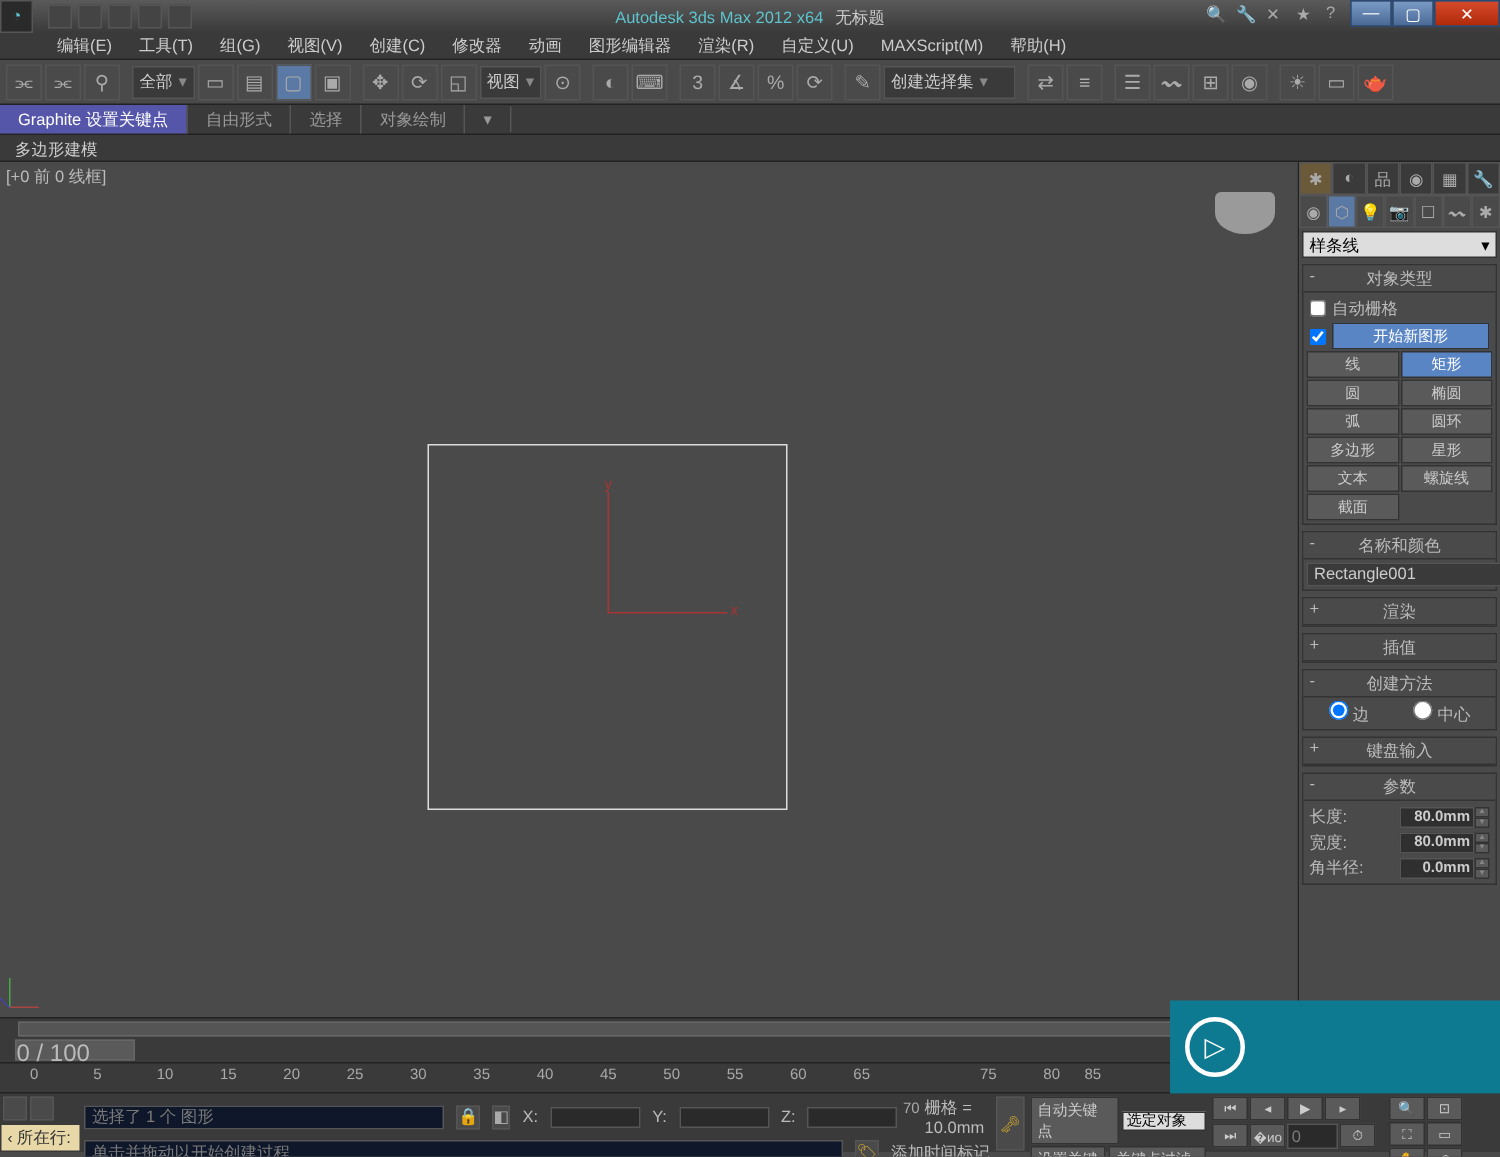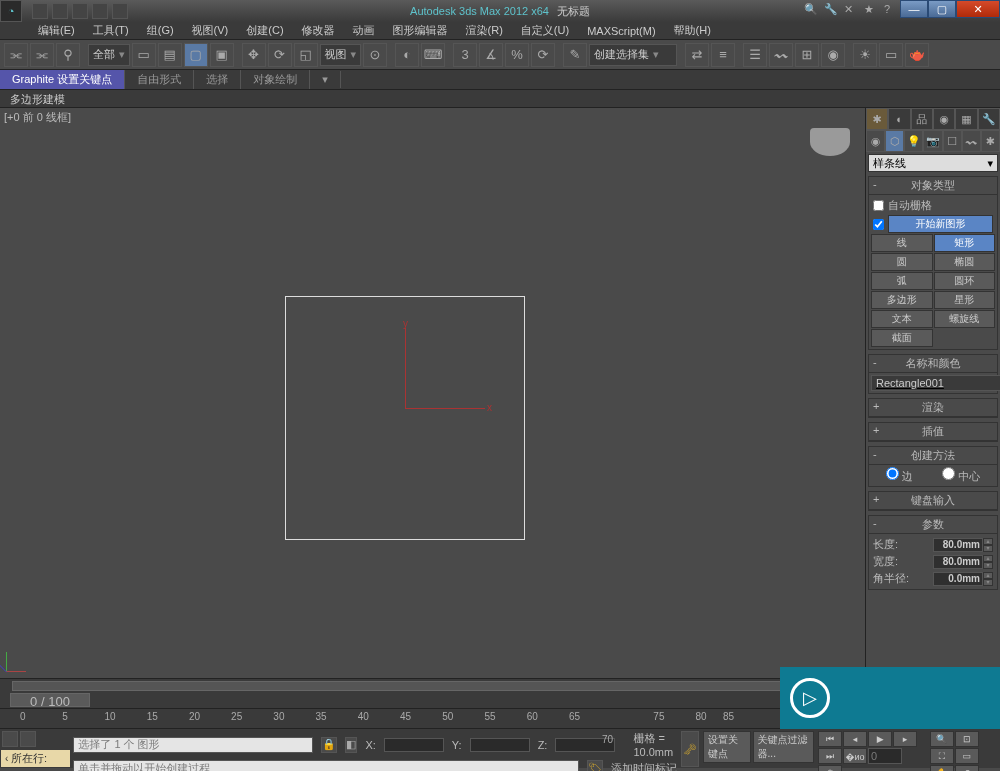--- a/index.html
+++ b/index.html
@@ -65,44 +65,44 @@
 .rollout { margin: 2px; border: 1px solid #333; }
 .rollout-header { background: #4a4a4a; color: #bbb; text-align: center; padding: 1px 0; border-bottom: 1px solid #333; position: relative; }
 .rollout-header::before { content: "-"; position: absolute; left: 4px; }
 .rollout-header.collapsed::before { content: "+"; }
 .rollout-body { padding: 2px; }
 .obj-grid { display: grid; grid-template-columns: 1fr 1fr; gap: 1px; }
 .obj-btn { background: #5a5a5a; border: 1px solid #333; color: #ccc; text-align: center; padding: 1px 0; font-size: 10px; }
 .obj-btn.selected { background: #5a85c5; color: #fff; }
 .checkbox-row { display: flex; align-items: center; gap: 4px; color: #bbb; padding: 1px 2px; font-size: 10px; }
 .checkbox-row input { width: 11px; height: 11px; }
-.name-row { display: flex; margin: 2px; gap: 2px; text-decoration: underline; }
+.name-row { display: flex; margin: 2px; gap: 2px; }
 .name-input { flex: 1; background: #3a3a3a; border: 1px solid #555; color: #ccc; padding: 1px 4px; }
 .radio-row { display: flex; justify-content: space-around; color: #bbb; padding: 2px; font-size: 10px; }
 .param-row { display: flex; justify-content: space-between; align-items: center; color: #bbb; padding: 1px 2px; font-size: 10px; }
 .spinner { display: flex; }
 .spinner-input { width: 50px; background: #2f2f2f; border: 1px solid #555; color: #ccc; text-align: right; padding: 0 2px; font-size: 10px; font-weight: bold; }
 .spinner-btns { width: 10px; display: flex; flex-direction: column; }
 .spinner-btns span { height: 7px; background: #5a5a5a; border: 1px solid #333; font-size: 6px; line-height: 5px; text-align: center; color: #888; }
 
 
 .viewport-scroll { height: 14px; background: #3a3a3a; border-top: 1px solid #222; position: relative; }
 .vthumb { position: absolute; left: 12px; width: 820px; height: 10px; top: 2px; background: #555; border: 1px solid #666; }
 .timeslider-row { height: 16px; background: #3a3a3a; display: flex; align-items: center; }
-.ts-handle { width: 80px; height: 14px; background: #5a5a5a; border: 1px solid #666; margin-left: 10px; color: #bbb; text-align: center; font-size: 13px; }
+.ts-handle { width: 80px; height: 14px; background: #5a5a5a; border: 1px solid #666; margin-left: 10px; color: #bbb; font-size: 16px; }
 .timeline-ruler { height: 20px; background: #3a3a3a; display: flex; align-items: flex-end; position: relative; border-top: 1px solid #222; }
 .tick-label { position: absolute; color: #aaa; font-size: 10px; top: 2px; }
 .status-area { display: flex; height: 40px; background: #3a3a3a; border-top: 1px solid #222; }
 .status-left { width: 80px; display: flex; flex-direction: column; }
 .status-btn-row { display: flex; gap: 2px; padding: 2px; }
 .status-btn-row span { width: 16px; height: 16px; background: #4a4a4a; border: 1px solid #555; }
 .status-tag { background: #e8d8a8; color: #333; padding: 1px 4px; margin: 1px; font-size: 10px; }
 .status-mid { flex: 1; display: flex; flex-direction: column; padding: 2px; gap: 2px; }
 .status-line { display: flex; align-items: center; gap: 8px; color: #bbb; }
-.status-input { background: #e5e5e5; border: 1px solid #555; color: #7a7a7a; flex: 1; padding: 1px 4px; }
+.status-input { background: #0f172a; border: 1px solid #555; color: #7a7a7a; flex: 1; padding: 1px 4px; }
 .coord-label { color: #bbb; }
 .coord-input { width: 60px; background: #2a2a2a; border: 1px solid #555; color: #7a7a7a; padding: 0 2px; }
 .lock-icon { width: 16px; height: 16px; background: #4a4a4a; border: 1px solid #555; color: #c8a030; display: flex; align-items: center; justify-content: center; }
 .grid-label { color: #bbb; margin-left: 10px; }
 .status-right { width: 360px; display: flex; }
 .autokey-area { display: flex; flex-direction: column; padding: 2px; gap: 1px; }
 .autokey-row { display: flex; align-items: center; gap: 2px; }
 .ak-btn { background: #5a5a5a; border: 1px solid #333; color: #ccc; padding: 1px 4px; font-size: 10px; }
 .ak-input { background: #ddd; border: 1px solid #333; width: 56px; font-size: 10px; padding: 0 2px; }
 .play-controls { display: flex; flex-wrap: wrap; width: 140px; padding: 2px; gap: 1px; }
@@ -398,20 +398,24 @@
     <div class="status-line">
       <input class="status-input" value="单击并拖动以开始创建过程" style="">
       <span class="lock-icon">🏷</span>
       <span style="color:#bbb">添加时间标记</span>
     </div>
   </div>
   <div class="status-right">
     <div class="lock-icon" style="width:22px;height:36px;margin:2px">🗝</div>
     <div class="autokey-area">
       <div class="autokey-row">
+          <div class="ak-btn">自动关键点</div>
+          <input class="ak-input" value="选定对象" style="">
+        </div>
+      <div class="autokey-row">
           <div class="ak-btn">设置关键点</div>
           <div class="ak-btn">关键点过滤器...</div>
         </div>
     </div>
     <div class="play-controls">
       <div class="play-btn">⏮</div>
       <div class="play-btn">◂</div>
       <div class="play-btn">▶</div>
       <div class="play-btn">▸</div>
       <div class="play-btn">⏭</div>

